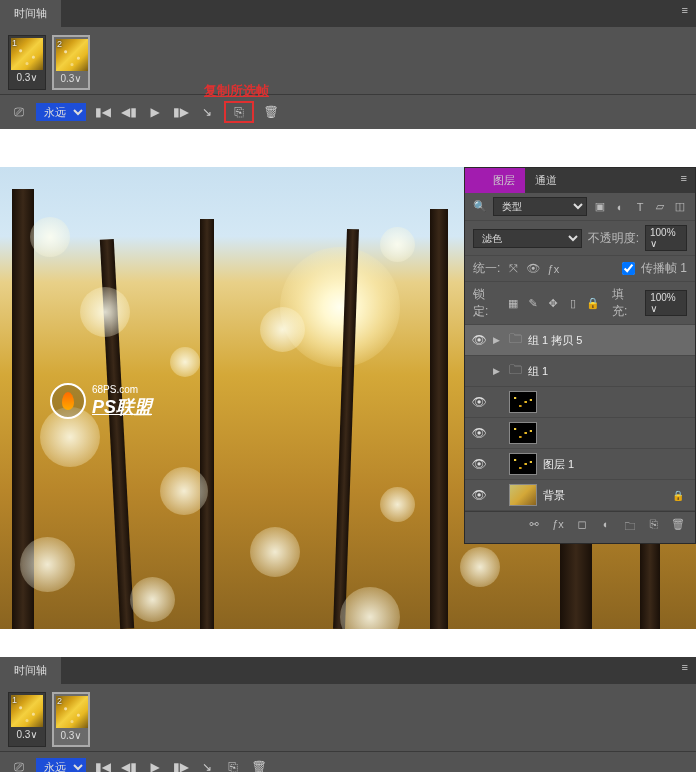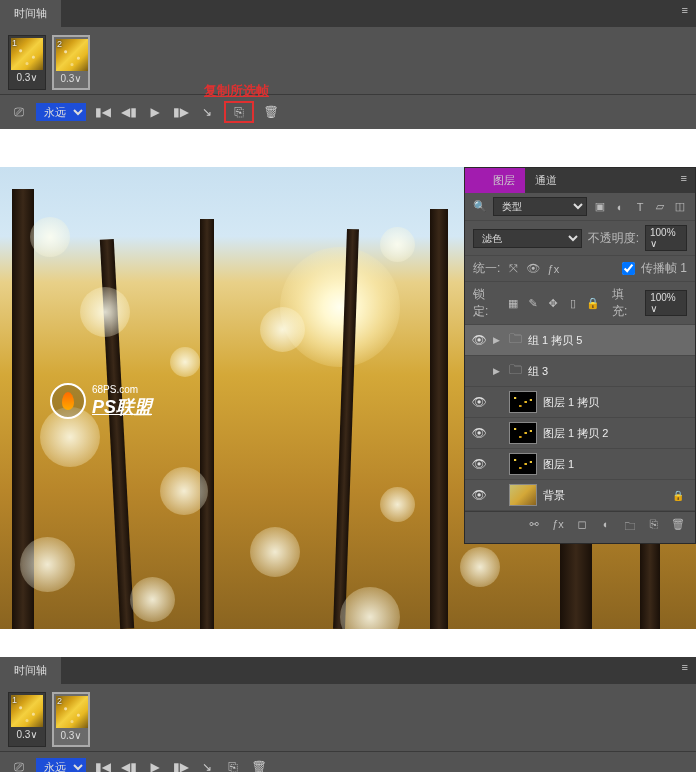--- a/index.html
+++ b/index.html
@@ -345,33 +345,31 @@
       <div class="layer-row selected">
         <span class="eye">👁</span>
         <span class="expand">▶</span>
         <span class="folder-ico">🗀</span>
         <span class="layer-name">组 1 拷贝 5</span>
       </div>
       <div class="layer-row">
         <span class="eye"></span>
         <span class="expand">▶</span>
         <span class="folder-ico">🗀</span>
-        <span class="layer-name">组 3</span>
+        <span class="layer-name">组 1</span>
       </div>
       <div class="layer-row">
         <span class="eye">👁</span>
         <span class="expand"></span>
         <div class="layer-thumb dots"></div>
-        <span class="layer-name">图层 1 拷贝</span>
       </div>
       <div class="layer-row">
         <span class="eye">👁</span>
         <span class="expand"></span>
         <div class="layer-thumb dots"></div>
-        <span class="layer-name">图层 1 拷贝 2</span>
       </div>
       <div class="layer-row">
         <span class="eye">👁</span>
         <span class="expand"></span>
         <div class="layer-thumb dots"></div>
         <span class="layer-name">图层 1</span>
       </div>
       <div class="layer-row">
         <span class="eye">👁</span>
         <span class="expand"></span>

